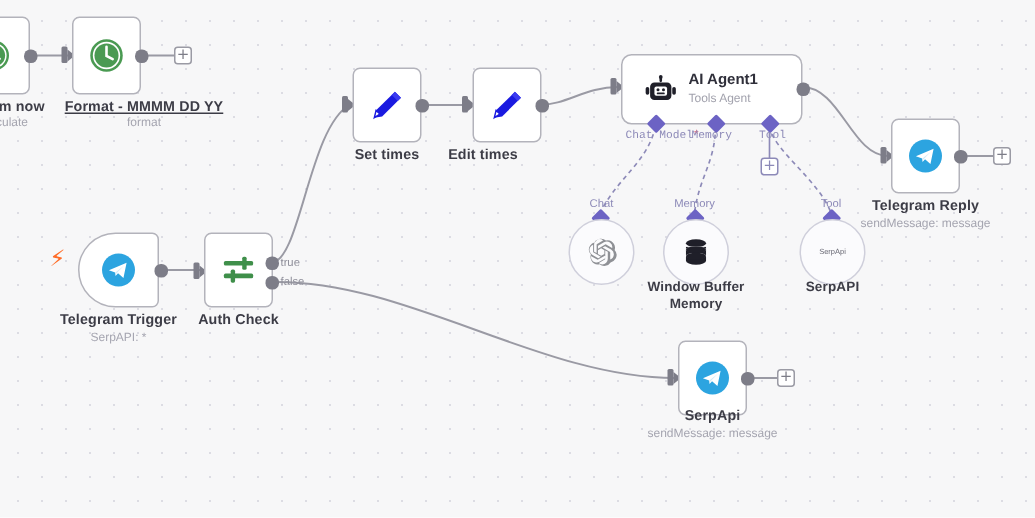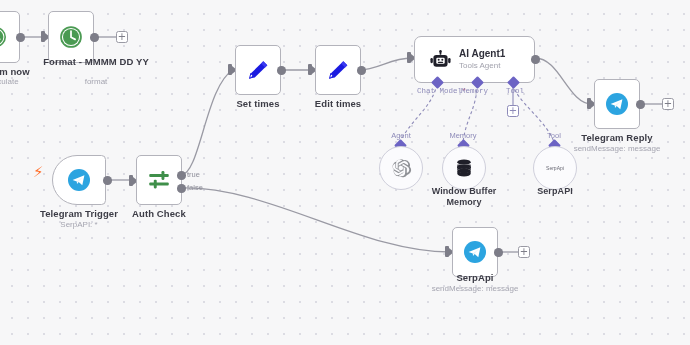--- a/index.html
+++ b/index.html
@@ -232,21 +232,21 @@
       <svg width="26" height="26" viewBox="0 0 24 24">
         <circle cx="12" cy="12" r="10" fill="#4a9a52"></circle>
         <circle cx="12" cy="12" r="8.4" fill="#ffffff"></circle>
         <circle cx="12" cy="12" r="7.4" fill="#4a9a52"></circle>
         <path d="M12 6.6 L12 12.3 L15.8 14.2" stroke="#ffffff" stroke-width="1.6" fill="none" stroke-linecap="round"></path>
       </svg>
     </span>
   </div>
   <div class="port-out" style="left:90px; top:33px;"></div>
   <div class="plus-stub" style="left:116px; top:31px;">+</div>
-  <div class="node-label" style="left:16px; top:56px; width:160px;">Format - MMMM DD YY</div>
+  <div class="node-label" style="left:16px; top:66px; width:160px;text-decoration:underline;">Format - MMMM DD YY</div>
   <div class="node-sublabel" style="left:36px; top:77px; width:120px;">format</div>
 
   <div class="bolt" style="left:33px; top:165px;">⚡</div>
   <div class="node trigger" style="left:52px; top:155px; width:54px; height:50px;">
     <span>
       <svg width="24" height="24" viewBox="0 0 24 24">
         <circle cx="12" cy="12" r="11" fill="#2ca4e0"></circle>
         <path d="M5.6 12.1 L17.4 7.2 L15.3 17.3 L11.7 14.1 L10.0 16.0 L9.8 13.6 Z" fill="#ffffff"></path>
         <path d="M9.9 13.7 L15.6 9.2 L10.4 14.5 Z" fill="#d3eaf7"></path>
       </svg>
@@ -290,21 +290,21 @@
   <div class="node" style="left:315px; top:45px; width:46px; height:50px;">
     <span>
       <svg width="26" height="26" viewBox="0 0 24 24">
         <path d="M4.2 19.8 L5.3 15.3 L16.9 3.9 L20.6 7.6 L9.0 19.0 Z" fill="#1a1ae0"></path>
         <path d="M4.2 19.8 L5.3 15.3 L7.6 17.6 Z" fill="#ffffff" stroke="#1a1ae0" stroke-width="0.9"></path>
         <path d="M16.9 3.9 L20.6 7.6 L18.6 9.6 L14.9 5.9 Z" fill="#3b3bf0"></path>
       </svg>
     </span>
   </div>
   <div class="port-out" style="left:357px; top:66px;"></div>
-  <div class="node-label" style="left:298px; top:98px; width:80px;">Edit times</div>
+  <div class="node-label" style="left:282px; top:98px; width:80px;">Edit times</div>
 
   <div class="port-in" style="left:407px; top:52px;"></div>
   <div class="node agent" style="left:414px; top:36px; width:121px; height:47px;">
     <span style="position:absolute; left:14px; top:12px;">
       <svg width="23" height="23" viewBox="0 0 24 24">
         <rect x="4.6" y="6.3" width="14.8" height="12.1" rx="3" fill="#1f1f29"></rect>
         <rect x="7.6" y="9.1" width="8.8" height="6.3" rx="1.4" fill="#ffffff"></rect>
         <circle cx="10.1" cy="11.3" r="1.05" fill="#1f1f29"></circle>
         <circle cx="13.9" cy="11.3" r="1.05" fill="#1f1f29"></circle>
         <rect x="9.2" y="13.3" width="5.6" height="1.2" rx="0.6" fill="#1f1f29"></rect>
@@ -324,21 +324,21 @@
     <span>Chat Model</span><span class="req-star">*</span>
   </div>
 
   <div class="sub-diamond" style="left:473px; top:78px;"></div>
   <div class="agent-port-label" style="left:461px; top:87px;">Memory</div>
 
   <div class="sub-diamond" style="left:509px; top:78px;"></div>
   <div class="agent-port-label" style="left:506px; top:87px;">Tool</div>
   <div class="plus-stub" style="left:507px; top:105px; border-color:#8d8ab8; color:#8d8ab8;">+</div>
 
-  <div class="sub-port-label" style="left:383px; top:131px; width:36px;">Agent</div>
+  <div class="sub-port-label" style="left:383px; top:131px; width:36px;">Chat</div>
   <div class="sub-diamond" style="left:396px; top:141px;"></div>
   <div class="subnode" style="left:379px; top:146px;">
     <span>
       <svg width="23" height="23" viewBox="0 0 24 24">
         <path d="M20.6 10.1a5.1 5.1 0 0 0-.44-4.2 5.2 5.2 0 0 0-5.6-2.5A5.15 5.15 0 0 0 6.9 4.7a5.1 5.1 0 0 0-3.45 2.5 5.2 5.2 0 0 0 .64 6.1 5.1 5.1 0 0 0 .44 4.2 5.2 5.2 0 0 0 5.6 2.5 5.15 5.15 0 0 0 7.66-1.3 5.1 5.1 0 0 0 3.45-2.5 5.2 5.2 0 0 0-.64-6.1z M12 20.1a3.85 3.85 0 0 1-2.47-.9l.12-.07 4.1-2.37a.67.67 0 0 0 .34-.58v-5.8l1.73 1a.06.06 0 0 1 .03.05v4.79a3.86 3.86 0 0 1-3.85 3.88z M4.7 16.9a3.84 3.84 0 0 1-.46-2.58l.12.07 4.1 2.37a.67.67 0 0 0 .67 0l5-2.9v2a.06.06 0 0 1-.02.05l-4.15 2.4a3.86 3.86 0 0 1-5.26-1.41z M3.63 8.1a3.84 3.84 0 0 1 2.01-1.69v4.87a.66.66 0 0 0 .33.58l5 2.88-1.74 1a.06.06 0 0 1-.06 0L5 13.32A3.86 3.86 0 0 1 3.63 8.1z M17.2 11.3l-5-2.9 1.73-1a.06.06 0 0 1 .06 0l4.15 2.4a3.85 3.85 0 0 1-.6 6.95V11.9a.67.67 0 0 0-.34-.6z M18.92 8.7l-.12-.08-4.09-2.38a.67.67 0 0 0-.68 0l-5 2.9V7.1a.06.06 0 0 1 .03-.05l4.15-2.39a3.85 3.85 0 0 1 5.71 4zM8.08 12.26l-1.73-1a.06.06 0 0 1-.03-.05V6.42a3.85 3.85 0 0 1 6.32-2.96l-.13.07-4.09 2.37a.67.67 0 0 0-.34.58zM9.02 10.24L11.25 8.95l2.23 1.29v2.57l-2.23 1.29-2.23-1.29z" fill="#8f9196"></path>
       </svg>
     </span>
   </div>
 
   <div class="sub-port-label" style="left:445px; top:131px; width:36px;">Memory</div>

